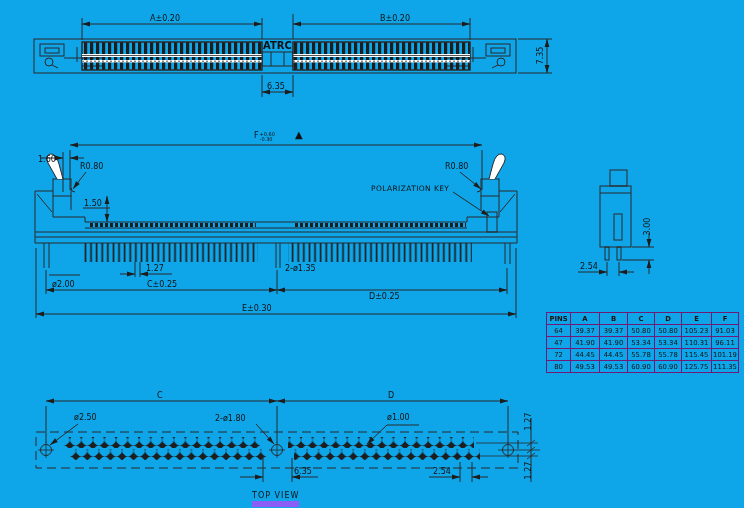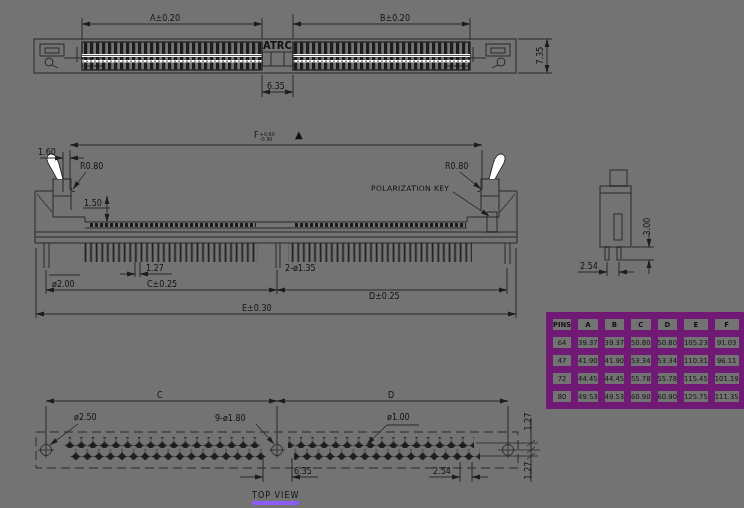--- a/index.html
+++ b/index.html
@@ -1,30 +1,30 @@
 <!DOCTYPE html>
 <html><head>
 <meta charset="utf-8">
 <style>
   html,body{margin:0;padding:0;background:#ffffff;}
-  #canvas{position:relative;width:744px;height:508px;background:#737373;overflow:hidden;
+  #canvas{position:relative;width:744px;height:508px;background:#0ea5e9;overflow:hidden;
           font-family:"DejaVu Sans",sans-serif;color:#111;}
   #linework{position:absolute;left:0;top:0;}
   .lbl{position:absolute;font-size:8px;line-height:9px;white-space:nowrap;color:#111;}
   .sm{font-size:7.5px;}
   .bold{font-weight:bold;}
   .rot{transform:rotate(-90deg);transform-origin:center center;text-align:center;width:24px;}
   .center{text-align:center;}
-  .underl{border-bottom:4px solid #8b5cf6;padding-bottom:1px;letter-spacing:1px;}
+  .underl{border-bottom:6px solid #8b5cf6;padding-bottom:1px;letter-spacing:1px;}
   .fdim{position:absolute;display:flex;align-items:flex-start;font-size:8px;line-height:8px;}
   .fdim .tol{display:inline-flex;flex-direction:column;font-size:5px;line-height:5px;margin-left:1px;}
   .tri{position:absolute;font-size:10px;line-height:10px;color:#111;}
   #spec-table{position:absolute;left:546px;top:312px;border-collapse:collapse;table-layout:fixed;
               font-family:"DejaVu Sans",sans-serif;}
-  #spec-table th,#spec-table td{border:7px solid #701a75;font-size:6.8px;line-height:10px;height:11px;
+  #spec-table th,#spec-table td{border:1px solid #701a75;font-size:6.8px;line-height:10px;height:11px;
               padding:0;text-align:center;font-weight:normal;}
   #spec-table th{font-weight:bold;}
 </style>
 </head>
 <body>
 
 <div id="canvas">
 
 <svg id="linework" width="744" height="508" viewBox="0 0 744 508" fill="none" stroke="#2a2a2a" stroke-width="1">
   <defs>
@@ -244,21 +244,21 @@
 <span class="lbl rot" style="left:528px;top:51px;">7.35</span>
 
 <span class="fdim" style="left:254px;top:132px;">
   <span>F</span>
   <span class="tol">
     <span>+0.60</span>
     <span>-0.30</span>
   </span>
 </span>
 <span class="tri" style="left:295px;top:130px;">▲</span>
-<span class="lbl" style="left:38px;top:148px;text-align:right;">1.60</span>
+<span class="lbl" style="left:38px;top:155px;text-align:right;">1.60</span>
 <span class="lbl" style="left:80px;top:162px;">R0.80</span>
 <span class="lbl" style="left:84px;top:199px;">1.50</span>
 <span class="lbl" style="left:445px;top:162px;">R0.80</span>
 <span class="lbl sm" style="left:371px;top:184px;letter-spacing:0.4px;">POLARIZATION KEY</span>
 <span class="lbl" style="left:52px;top:280px;">ø2.00</span>
 <span class="lbl" style="left:146px;top:264px;">1.27</span>
 <span class="lbl" style="left:139px;top:280px;padding-left:8px;">C±0.25</span>
 <span class="lbl" style="left:285px;top:264px;">2-ø1.35</span>
 <span class="lbl" style="left:369px;top:280px;margin-top:12px;">D±0.25</span>
 <span class="lbl" style="left:242px;top:304px;">E±0.30</span>
@@ -321,21 +321,21 @@
     <td>60.90</td>
     <td>125.75</td>
     <td>111.35</td>
   </tr>
 </tbody>
     </table>
 
 <span class="lbl" style="left:157px;top:391px;">C</span>
 <span class="lbl" style="left:388px;top:391px;">D</span>
 <span class="lbl" style="left:74px;top:413px;">ø2.50</span>
-<span class="lbl" style="left:215px;top:414px;">9-ø1.80</span>
+<span class="lbl" style="left:215px;top:414px;">2-ø1.80</span>
 <span class="lbl" style="left:387px;top:413px;">ø1.00</span>
 <span class="lbl" style="left:294px;top:467px;">6.35</span>
 <span class="lbl" style="left:433px;top:467px;">2.54</span>
 <span class="lbl rot" style="left:516px;top:417px;">1.27</span>
 <span class="lbl rot" style="left:516px;top:466px;">1.27</span>
 <span class="lbl underl" style="left:252px;top:491px;">TOP VIEW</span>
 
 </div>
 
 </body></html>

